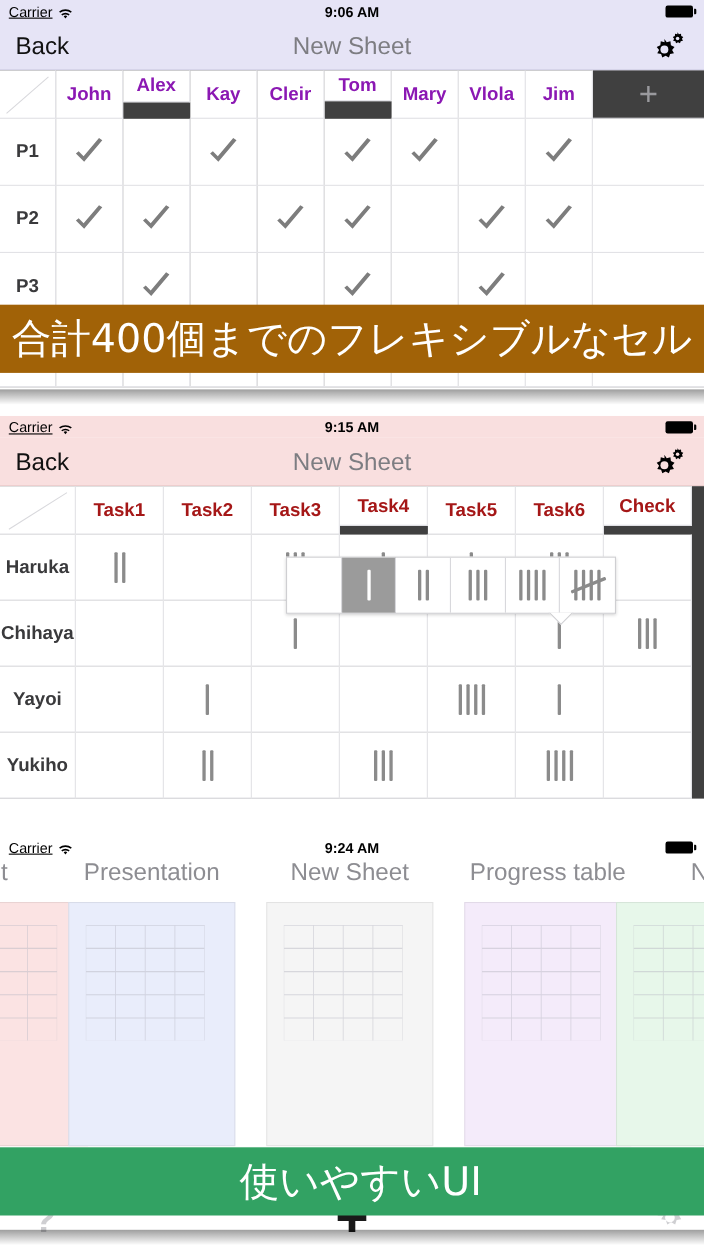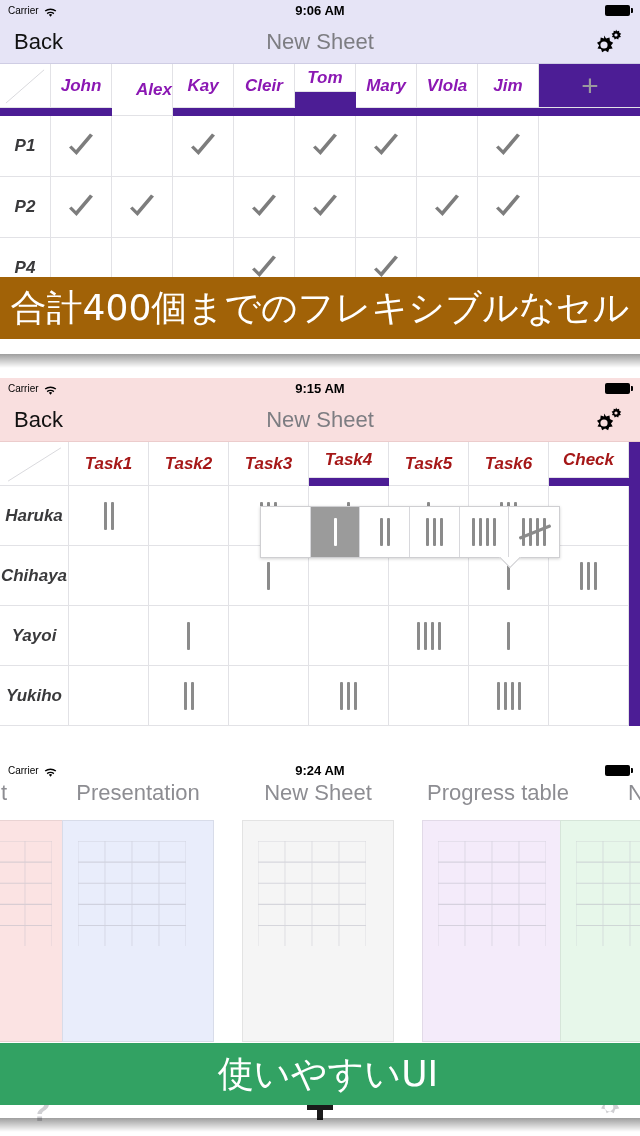--- a/index.html
+++ b/index.html
@@ -10,36 +10,36 @@
 
   
   .panel { position:absolute; left:0; width:640px; overflow:hidden; background:#fff; }
   .panel-shadow { position:absolute; left:0; width:640px; height:14px;
      background:linear-gradient(to bottom, rgba(0,0,0,.38), rgba(0,0,0,0)); z-index:40; }
 
   
   .statusbar { position:relative; height:20px; display:flex; align-items:center;
      font-size:13px; color:#000; font-weight:400; }
   .sb-left { position:absolute; left:8px; display:flex; align-items:center; gap:5px; }
-  .sb-carrier { font-size:10px; letter-spacing:0; }
+  .sb-carrier { font-size:13px; letter-spacing:0;text-decoration:underline; }
   .wifi { display:inline-block; width:13px; height:10px; position:relative; top:1px; }
   .sb-time { position:absolute; left:0; right:0; text-align:center; font-size:13px; font-weight:700; }
   .sb-batt { position:absolute; right:7px; display:flex; align-items:center; }
   .batt-body { width:25px; height:11px; background:#000; border-radius:2px; }
   .batt-cap { width:2px; height:5px; background:#000; margin-left:1px; border-radius:0 1px 1px 0; }
 
   
   .navbar { position:relative; height:44px; display:flex; align-items:center; }
   .nav-back { position:absolute; left:14px; font-size:22px; color:#111; }
   .nav-title { position:absolute; left:0; right:0; text-align:center;
      font-size:22px; color:#7d7d82; }
   .nav-gear { position:absolute; right:10px; width:44px; height:34px; }
 
   
-  .sheet { position:relative; width:640px; background:#4c1d95;font-style:italic; }
+  .sheet { position:relative; width:640px; background:#404040; }
   .sheet-row { display:flex; width:640px; }
   .cell { border-right:1px solid #e2e2e6; border-bottom:1px solid #e2e2e6;
      display:flex; align-items:center; justify-content:center; position:relative;
      background:#fff; }
   .corner { border-right:1px solid #e2e2e6; border-bottom:1px solid #e2e2e6;
      position:relative; background:#fff; }
   .corner::after { content:""; position:absolute; left:4px; top:4px;
      width:140%; height:140%; }
   .corner .slash { position:absolute; left:0; top:0; width:100%; height:100%; }
   .hdr-text { font-weight:700; font-size:17px; }
@@ -135,21 +135,21 @@
     <div class="sheet" id="p1-sheet">
         <div class="sheet-row">
           <div class="corner" style="width:51px;height:44px;">
             <svg class="slash" viewBox="0 0 51 44">
               <line x1="6" y1="40" x2="45" y2="6" stroke="#d8d8dc" stroke-width="1"></line>
             </svg>
           </div>
           <div class="cell" style="width:61px;height:44px;">
             <span class="hdr-text" style="color:#8b18b3">John</span>
           </div>
-          <div class="cell" style="width:61px;height:52px;justify-content:flex-end;">
+          <div class="cell" style="width:61px;height:29px;">
             <span class="hdr-text" style="color:#8b18b3">Alex</span>
           </div>
           <div class="cell" style="width:61px;height:44px;">
             <span class="hdr-text" style="color:#8b18b3">Kay</span>
           </div>
           <div class="cell" style="width:61px;height:44px;">
             <span class="hdr-text" style="color:#8b18b3">Cleir</span>
           </div>
           <div class="cell" style="width:61px;height:28px;">
             <span class="hdr-text" style="color:#8b18b3">Tom</span>
@@ -224,20 +224,44 @@
           <div class="cell" style="width:61px;height:61px;">
             <svg class="check" viewBox="0 0 34 34">
               <path d="M5 18.5 L12.5 26 L29 6.5 L26 4.5 L12 21 L7.5 16.5 Z" fill="#7d7d7d"></path>
             </svg>
           </div>
           <div class="cell" style="width:61px;height:61px;">
             <svg class="check" viewBox="0 0 34 34">
               <path d="M5 18.5 L12.5 26 L29 6.5 L26 4.5 L12 21 L7.5 16.5 Z" fill="#7d7d7d"></path>
             </svg>
           </div>
+          <div class="cell" style="width:101px;height:61px;border-right:none;"></div>
+        </div>
+        <div class="sheet-row">
+          <div class="cell rowhdr" style="width:51px;height:61px;">P3</div>
+          <div class="cell" style="width:61px;height:61px;"></div>
+          <div class="cell" style="width:61px;height:61px;">
+            <svg class="check" viewBox="0 0 34 34">
+              <path d="M5 18.5 L12.5 26 L29 6.5 L26 4.5 L12 21 L7.5 16.5 Z" fill="#7d7d7d"></path>
+            </svg>
+          </div>
+          <div class="cell" style="width:61px;height:61px;"></div>
+          <div class="cell" style="width:61px;height:61px;"></div>
+          <div class="cell" style="width:61px;height:61px;">
+            <svg class="check" viewBox="0 0 34 34">
+              <path d="M5 18.5 L12.5 26 L29 6.5 L26 4.5 L12 21 L7.5 16.5 Z" fill="#7d7d7d"></path>
+            </svg>
+          </div>
+          <div class="cell" style="width:61px;height:61px;"></div>
+          <div class="cell" style="width:61px;height:61px;">
+            <svg class="check" viewBox="0 0 34 34">
+              <path d="M5 18.5 L12.5 26 L29 6.5 L26 4.5 L12 21 L7.5 16.5 Z" fill="#7d7d7d"></path>
+            </svg>
+          </div>
+          <div class="cell" style="width:61px;height:61px;"></div>
           <div class="cell" style="width:101px;height:61px;border-right:none;"></div>
         </div>
         <div class="sheet-row">
           <div class="cell rowhdr" style="width:51px;height:61px;">P4</div>
           <div class="cell" style="width:61px;height:61px;"></div>
           <div class="cell" style="width:61px;height:61px;"></div>
           <div class="cell" style="width:61px;height:61px;"></div>
           <div class="cell" style="width:61px;height:61px;">
             <svg class="check" viewBox="0 0 34 34">
               <path d="M5 18.5 L12.5 26 L29 6.5 L26 4.5 L12 21 L7.5 16.5 Z" fill="#7d7d7d"></path>

